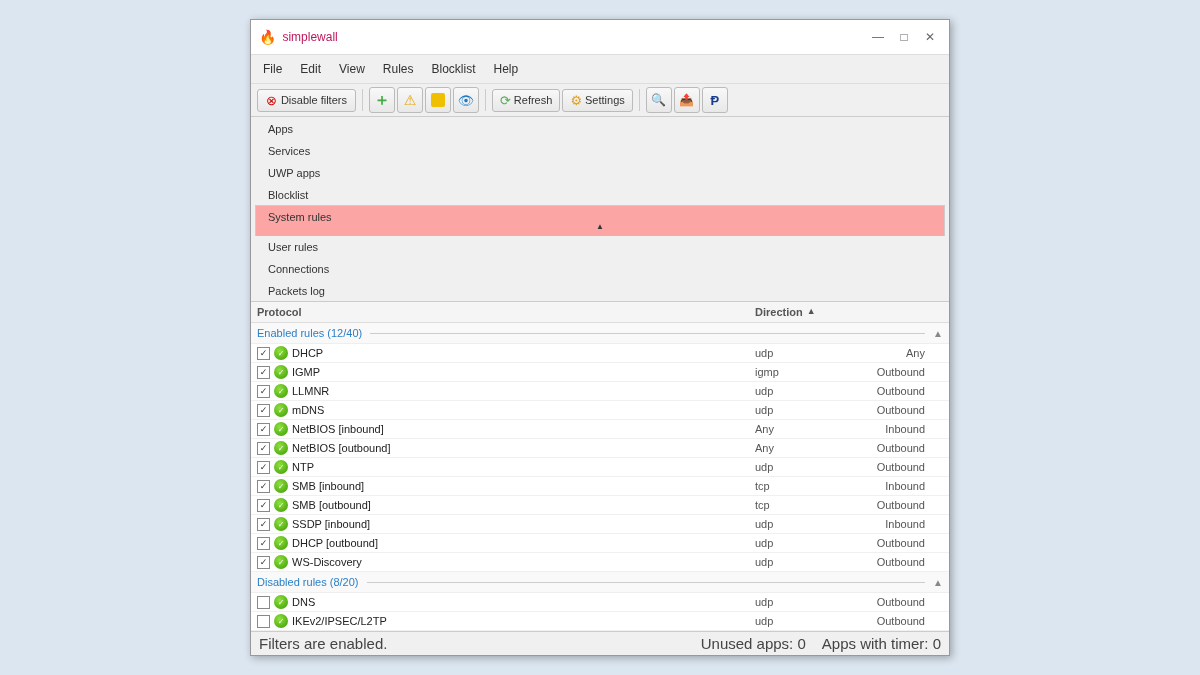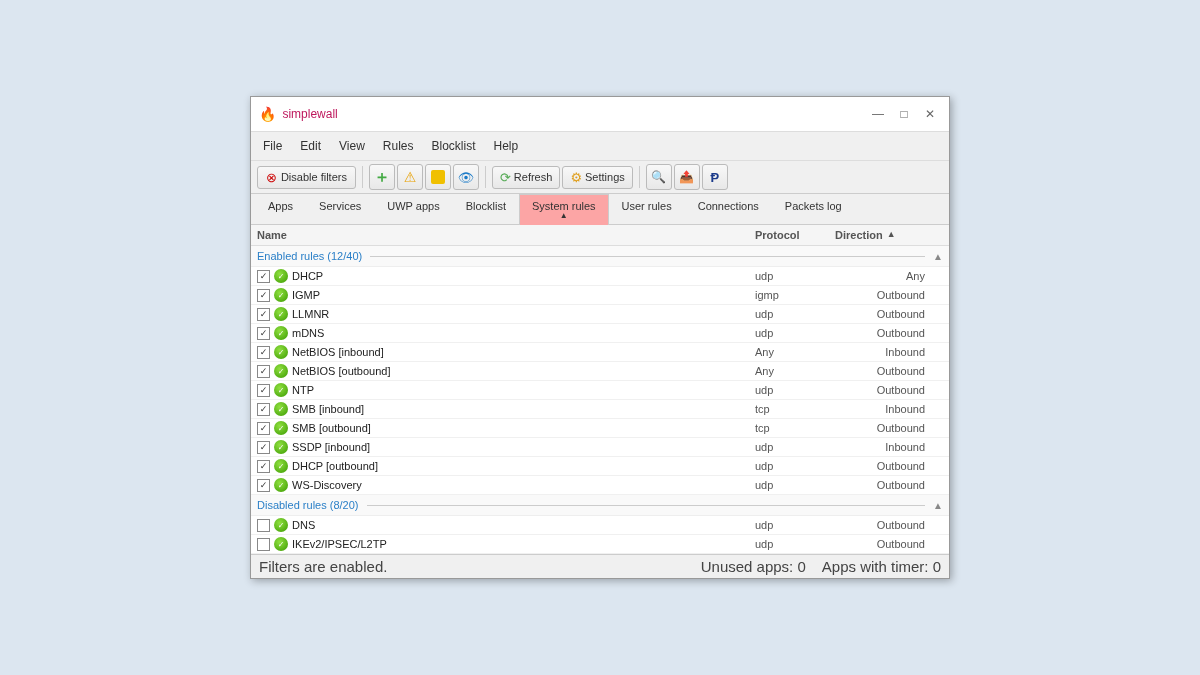--- a/index.html
+++ b/index.html
@@ -118,20 +118,21 @@
       cursor: pointer;
       border-radius: 3px;
       font-size: 11px;
       color: #333;
     }
     .tabs {
       display: flex;
       background: #f0f0f0;
       border-bottom: 1px solid #ccc;
       padding: 0 4px;
+      flex-direction: column;
     }
     .tab {
       padding: 5px 12px;
       cursor: pointer;
       font-size: 11px;
       color: #333;
       border: 1px solid transparent;
       border-bottom: none;
       margin-bottom: -1px;
     }
@@ -326,21 +327,20 @@
       <span class="tab-arrow">▲</span>
     </div>
     <div class="tab">User rules</div>
     <div class="tab">Connections</div>
     <div class="tab">Packets log</div>
   </div>
 
   <div class="content-area">
 
     <div class="table-header">
-      <span>Name</span>
       <span class="col-protocol">Protocol</span>
       <span class="col-direction">
         <span>Direction</span>
         <span style="font-size:9px; margin-left:2px;">▲</span>
       </span>
       <span></span>
     </div>
 
     <div class="scroll-container">
 

